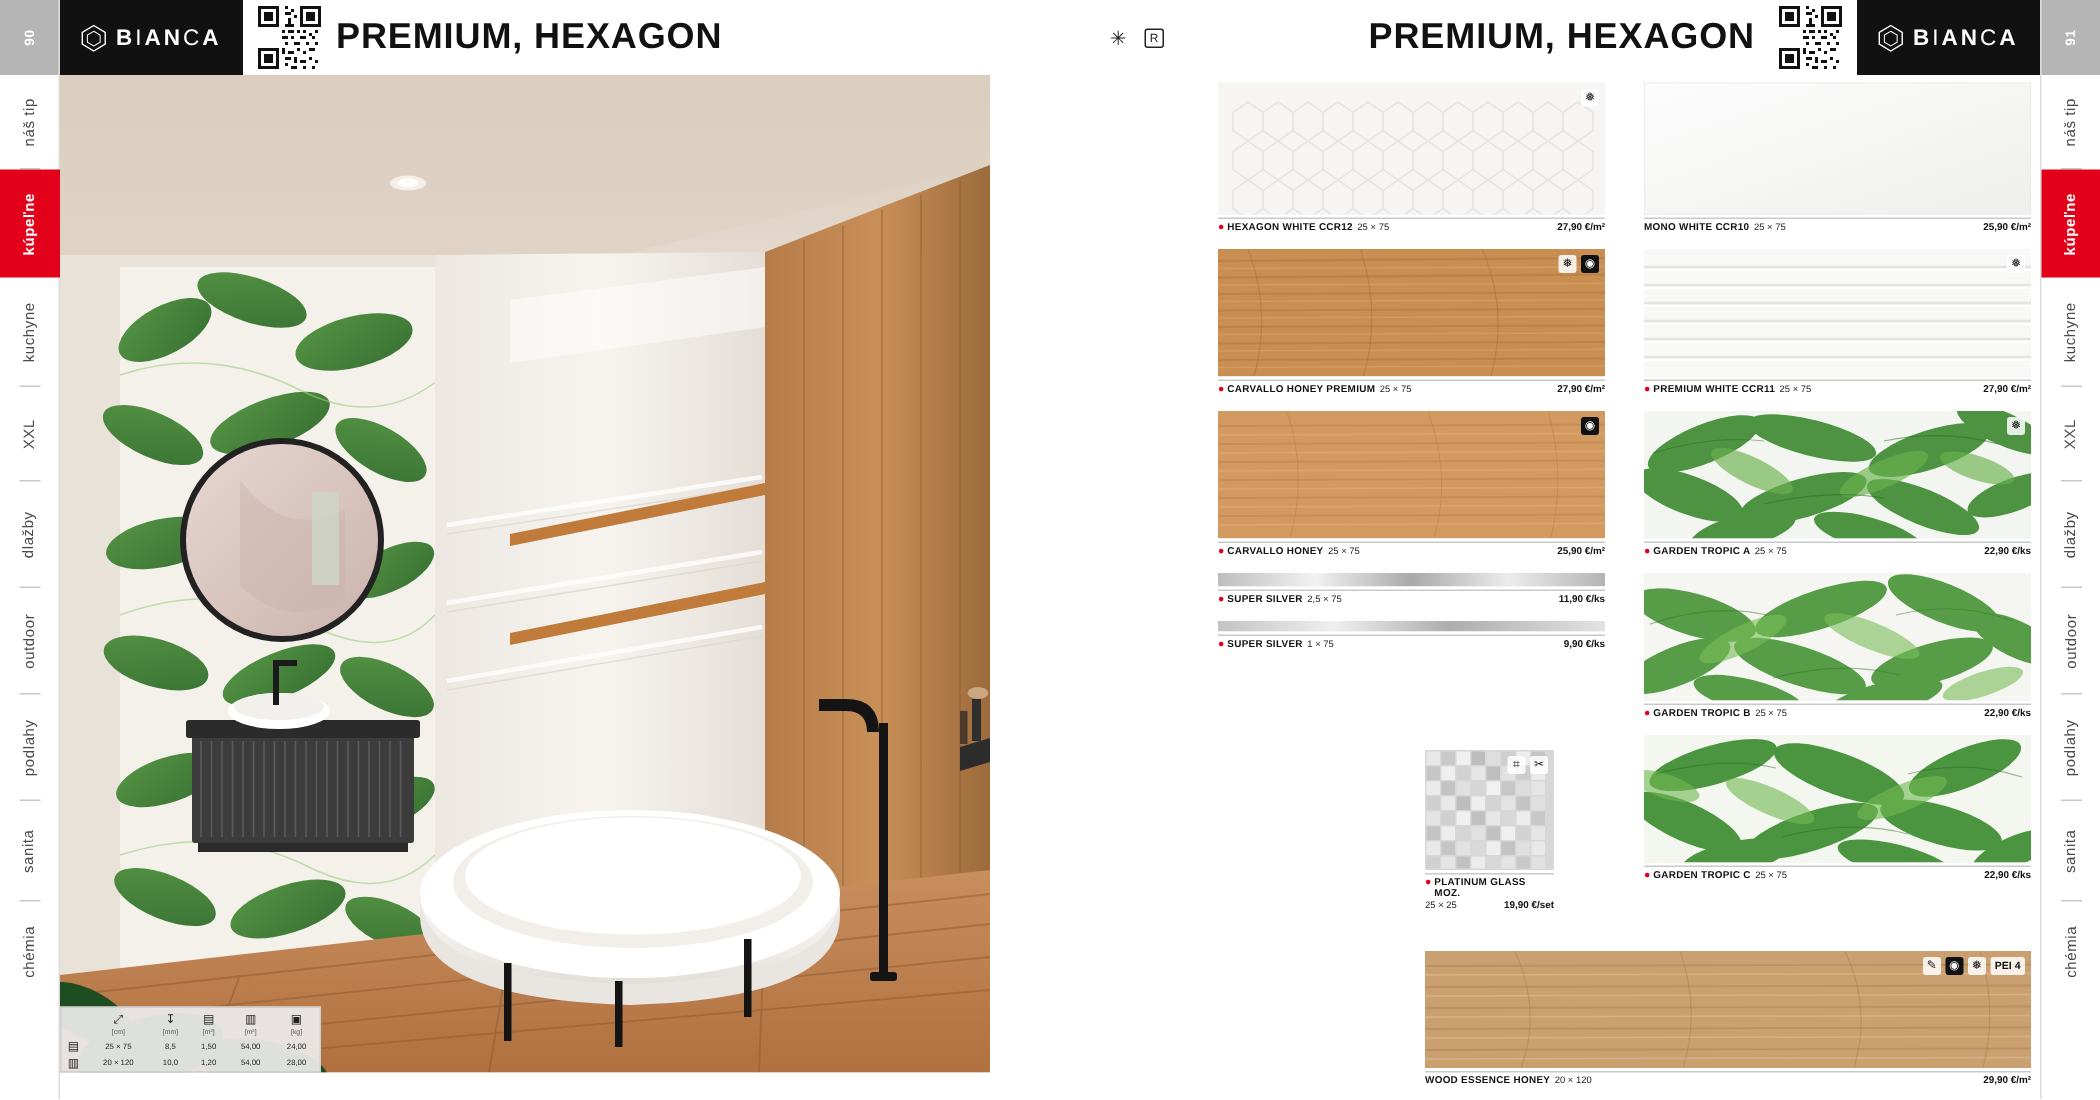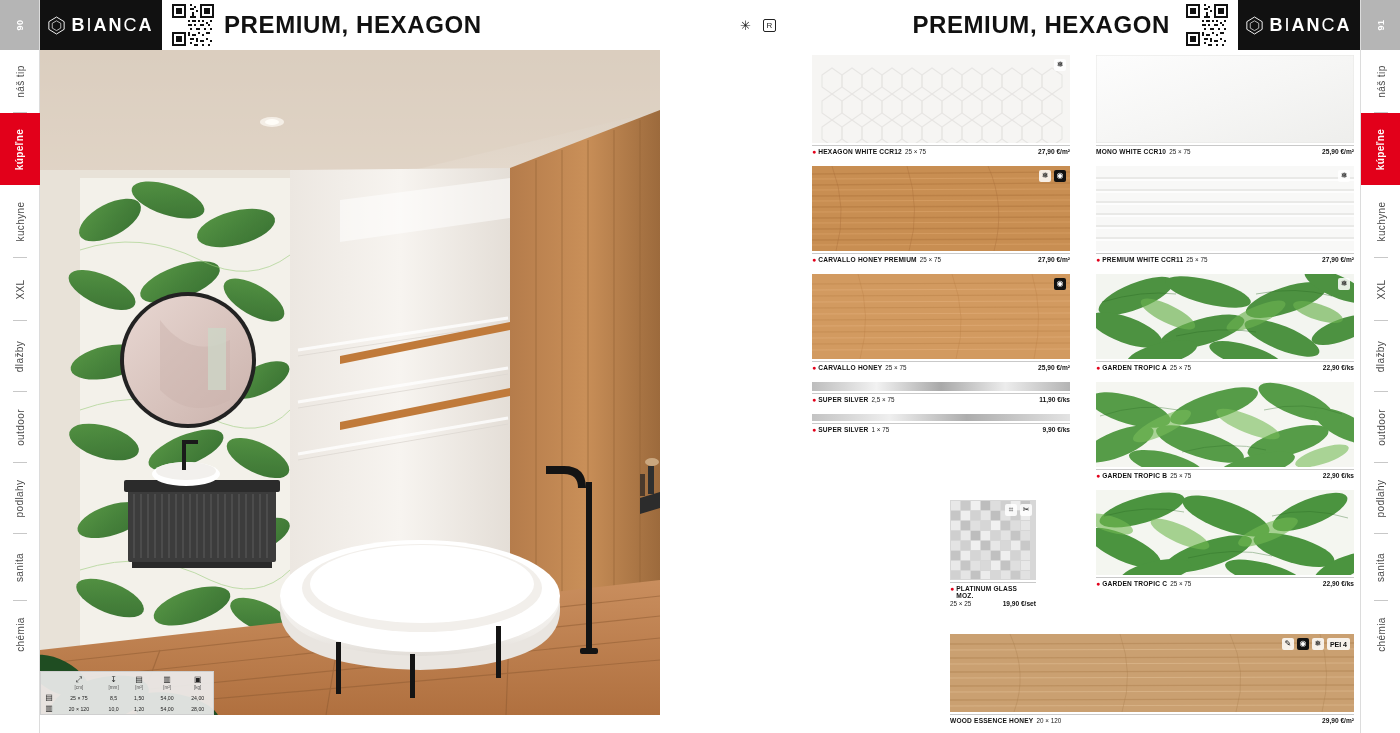--- a/index.html
+++ b/index.html
@@ -38,21 +38,21 @@
   .left-head {
     position:absolute; left:40px; top:0; width:620px; height:50px;
     background:#ffffff; display:flex; align-items:center;
   }
   .logo-block {
     width:122px; height:50px; background:#111; color:#fff;
     display:flex; align-items:center; justify-content:center; gap:6px;
   }
   .logo-hex { width:17px; height:19px; position:relative; }
   .logo-hex svg { display:block; }
-  .logo-text { font-size:18px; letter-spacing:2px; font-weight:600; }
+  .logo-text { font-size:15px; letter-spacing:2px; font-weight:600; }
   .logo-text .thin { font-weight:300; }
   .qr { width:42px; height:42px; margin:0 10px; }
   .qr svg { display:block; }
   .left-title {
     font-size:24px; font-weight:bold; letter-spacing:.6px; color:#111;
   }
 
   .hero {
     position:absolute; left:40px; top:50px; width:620px; height:665px;
     overflow:hidden; background:#cfc6bb;

